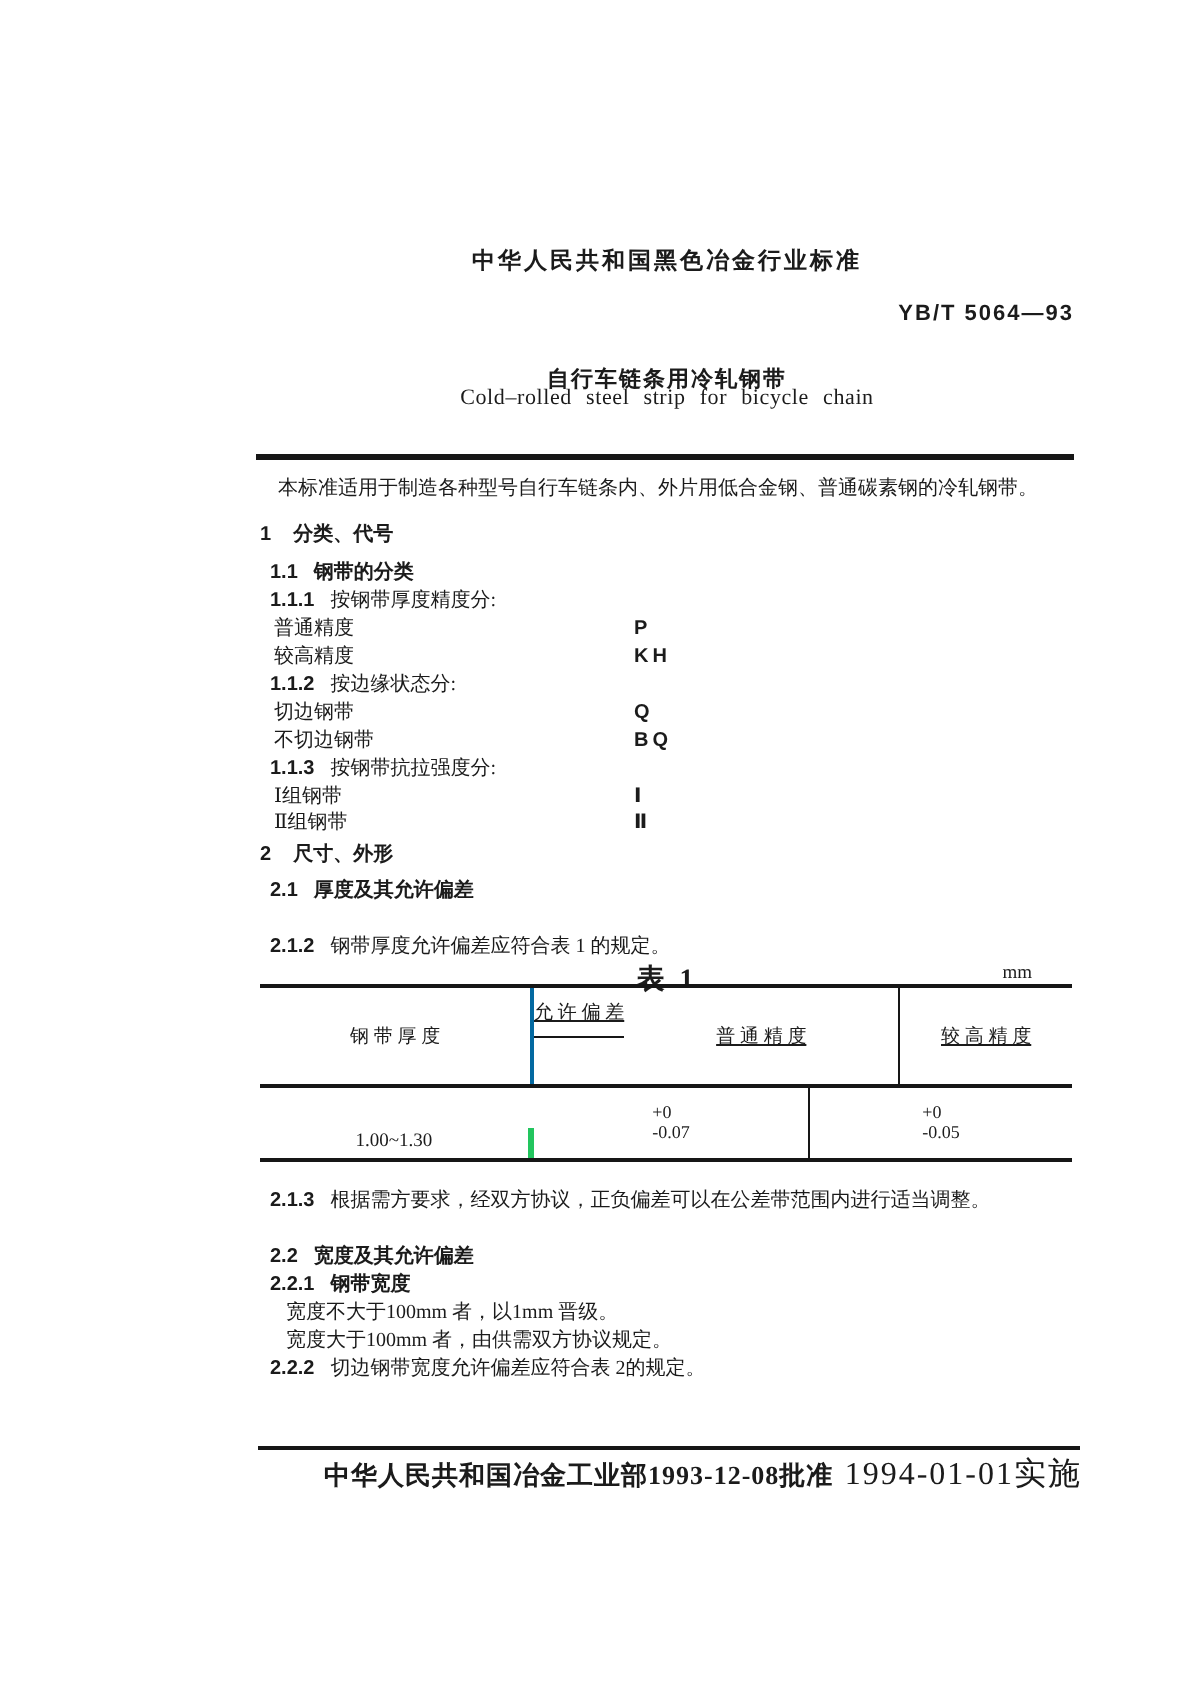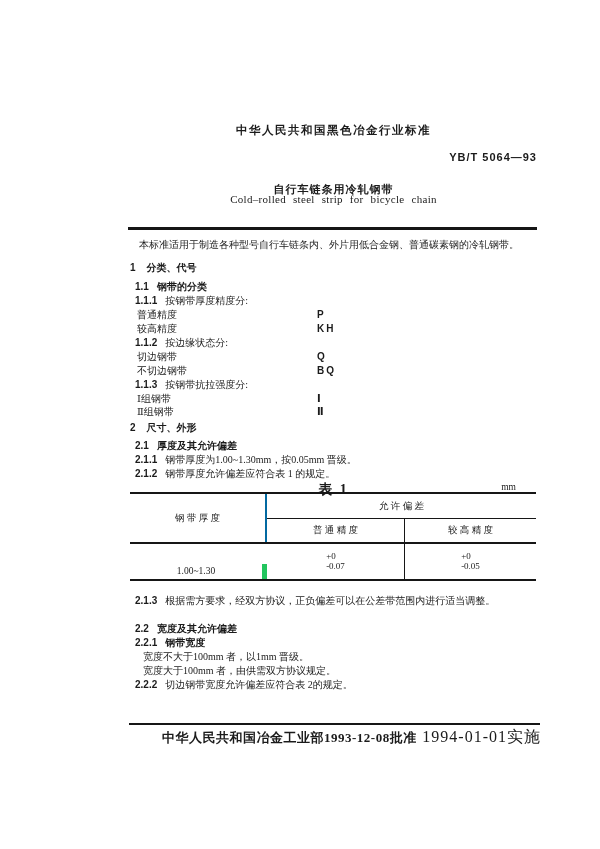--- a/index.html
+++ b/index.html
@@ -31,27 +31,27 @@
   .tbl-caption { top:481px; font-size:14px; font-weight:bold; letter-spacing:2px; }
   .tbl-unit { top:482px; right:84px; font-size:9.5px; }
 
   .tbl {
     position:absolute; left:130px; top:492px; width:406px; height:89px;
     border-top:2.5px solid #161616; border-bottom:2.5px solid #161616;
     font-size:9.5px;
   }
   .tbl-head { height:50px; display:flex; border-bottom:2px solid #161616; }
   .hc1 { width:137px; border-right:2px solid #0369a1; display:flex; align-items:center; justify-content:center; }
-  .hc2 { flex:1; display:flex; flex-direction:column; }
+  .hc2 { flex:1; display:flex; flex-direction:row;text-decoration:underline; }
   .hc2-top { height:25px; border-bottom:1px solid #161616; display:flex; align-items:center; justify-content:center; }
   .hc2-bottom { flex:1; display:flex; }
   .hcn { width:138px; border-right:1px solid #161616; display:flex; align-items:center; justify-content:center; }
   .hch { flex:1; display:flex; align-items:center; justify-content:center; }
   .tbl-row { height:34.5px; display:flex; }
-  .rc1 { width:137px; border-right:5px solid #22c55e; display:flex; align-items:center; justify-content:center;margin-top:20px; }
+  .rc1 { width:137px; border-right:3px solid #22c55e; display:flex; align-items:center; justify-content:center;margin-top:20px; }
   .rc2 { width:138px; border-right:1px solid #161616; display:flex; align-items:center; justify-content:center; }
   .rc3 { flex:1; display:flex; align-items:center; justify-content:center; }
   .tol { text-align:left; font-size:9px; line-height:10.5px; }
 
   .footer-approval { top:729px; left:131px; font-size:13px; font-weight:bold; letter-spacing:0.5px;margin-left:31px; }
   .footer-impl { top:727px; right:59px; font-size:16px; letter-spacing:1px; }
 </style>
 </head>
 <body>
 
@@ -104,23 +104,20 @@
     <span>Ⅱ组钢带</span>
     <span class="code">Ⅱ</span>
   </div>
 
   <div class="line" style="top:421px;left:130px;">
     <span class="num num-top">2</span><span class="bold-txt">尺寸、外形</span>
   </div>
   <div class="line" style="top:439px;left:135px;">
     <span class="num">2.1</span><span class="bold-txt">厚度及其允许偏差</span>
   </div>
-  <div class="line" style="top:453px;left:135px;">
-    <span class="num">2.1.1</span><span>钢带厚度为1.00~1.30mm，按0.05mm 晋级。</span>
-  </div>
   <div class="line" style="top:467px;left:135px;">
     <span class="num">2.1.2</span><span>钢带厚度允许偏差应符合表 1 的规定。</span>
   </div>
 
   <div class="abs center tbl-caption">表 1</div>
   <div class="abs tbl-unit">mm</div>
   <div class="tbl">
     <div class="tbl-head">
       <div class="hc1">钢 带 厚 度</div>
       <div class="hc2">

